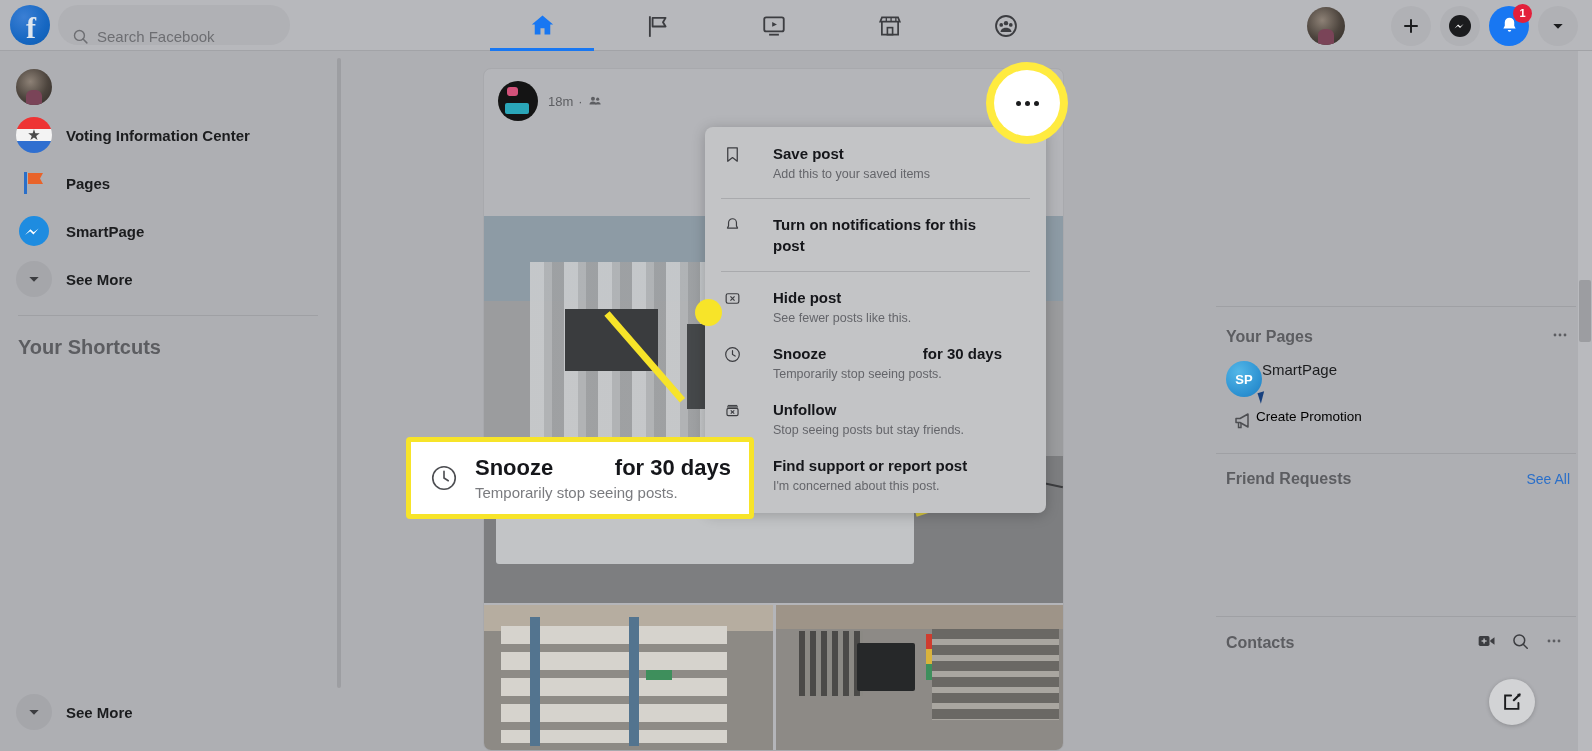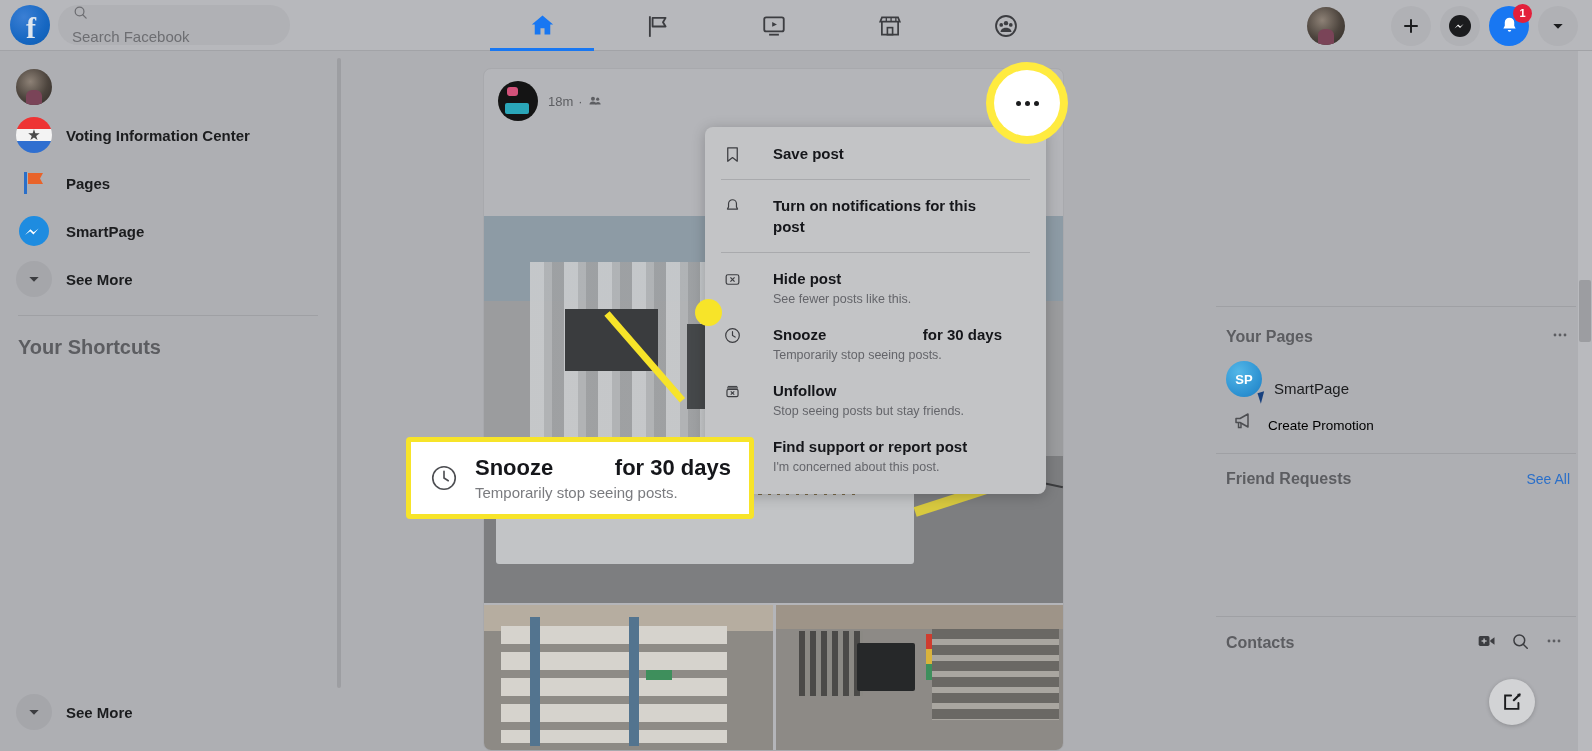--- a/index.html
+++ b/index.html
@@ -27,21 +27,21 @@
     position: relative;
   }
   .fb-logo span {
     font-family: "Liberation Serif", serif;
     color: #dfe6ee; font-size: 30px; font-weight: bold;
     line-height: 1; position: relative; top: 3px; left: 1px;
   }
   .search-box {
     width: 232px; height: 40px; border-radius: 20px;
     background: #b0b1b5;
-    display: flex; align-items: flex-start; gap: 8px; padding: 0 14px; flex-direction: column;
+    display: flex; align-items: flex-end; gap: 8px; padding: 0 14px;
   }
   .search-box .ph { color: #6d6e72; font-size: 15px; }
   .nav-center {
     position: absolute; left: 484px; top: 0; width: 580px; height: 51px;
     display: flex; align-items: stretch;
   }
   .nav-tab {
     flex: 1; display: flex; align-items: center; justify-content: center;
     position: relative; cursor: pointer;
   }
@@ -176,21 +176,21 @@
 
   
   .rightbar { position: absolute; left: 1200px; top: 58px; width: 392px; height: 700px; padding: 0 16px; }
   .rb-sep { height: 1px; background: #9fa0a4; margin: 0 0 12px 0; }
   .rb-head {
     display: flex; align-items: center; justify-content: space-between;
     padding: 6px 6px 6px 10px;
   }
   .rb-title { font-size: 16px; font-weight: 600; color: #5c5d61; }
   .rb-link { font-size: 14px; color: #2a6fc9; cursor: pointer; }
-  .rb-row { display: flex; align-items: flex-end; gap: 12px; padding: 6px 10px; border-radius: 8px; cursor: pointer; }
+  .rb-row { display: flex; align-items: flex-start; padding: 6px 10px; border-radius: 8px; cursor: pointer; }
   .page-av {
     width: 36px; height: 36px; border-radius: 50%;
     background: radial-gradient(circle at 35% 30%, #53b7e8 0%, #2a8fd0 70%, #1f7ab8 100%);
     display: flex; align-items: center; justify-content: center;
     color: #fff; font-size: 13px; font-weight: bold; position: relative; flex: 0 0 36px;
   }
   .page-av .cursor {
     position: absolute; right: -4px; bottom: -6px;
     width: 0; height: 0; border-left: 7px solid #17407e;
     border-bottom: 11px solid transparent; transform: rotate(-18deg);
@@ -449,20 +449,21 @@
       <div class="menu-ic">
         <svg width="19" height="19" viewBox="0 0 24 24">
           <path d="M6 3.5h12v17l-6-4.6-6 4.6z" fill="none" stroke="#3c3d41" stroke-width="1.6" stroke-linejoin="round"></path>
         </svg>
       </div>
       <div class="menu-txt">
         <div class="menu-title">
           <span>Save post</span>
           <span class="suffix"></span>
         </div>
+        <div class="menu-sub">Add this to your saved items</div>
       </div>
     </div>
     <div class="menu-div"></div>
 
     <div class="menu-item">
       <div class="menu-ic">
         <svg width="19" height="19" viewBox="0 0 24 24">
           <path d="M12 3.5a5 5 0 0 0-5 5v4L5.6 15.2h12.8L17 12.5v-4a5 5 0 0 0-5-5z" fill="none" stroke="#3c3d41" stroke-width="1.5" stroke-linejoin="round"></path>
         </svg>
       </div>

